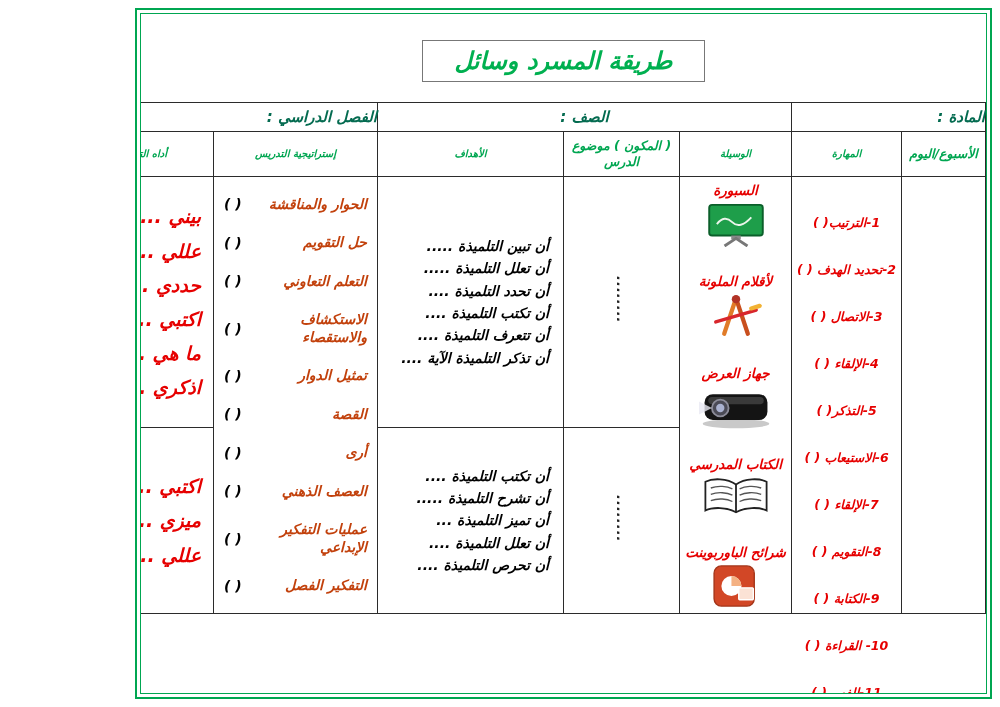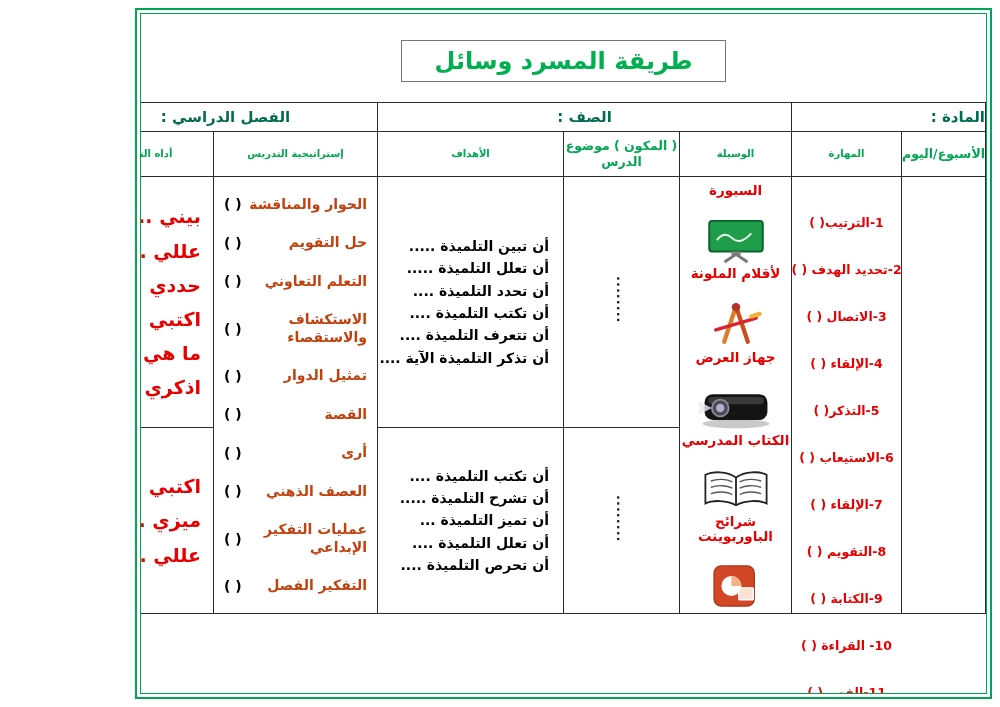--- a/index.html
+++ b/index.html
@@ -1,54 +1,54 @@
 <!DOCTYPE html>
 <html lang="ar" dir="rtl"><head>
 <meta charset="utf-8">
 <style>
   html,body { margin:0; padding:0; background:#fff; }
   body {
     width:1000px; height:707px; overflow:hidden;
     font-family:"DejaVu Sans", sans-serif;
   }
-  .page { position:relative; width:873px; height:707px; background:#ffffff; }
+  .page { position:relative; width:873px; height:707px; background:#ffffff;font-style:italic; }
   .frame-outer { position:absolute; inset:8px; border:2px solid #00A651; }
   .frame-inner { position:absolute; inset:3px; border:1px solid #00A651; overflow:hidden; }
 
   .title-box {
     margin:26px auto 0; width:max-content;
     padding:6px 32px; border:1px solid #777; background:#fff;
   }
   .title-text { color:#00B050; font-size:24px; font-weight:bold; white-space:nowrap; }
 
   .table-wrap { margin:20px auto 0; width:912px; }
   table.lesson { border-collapse:collapse; width:912px; table-layout:fixed; direction:rtl; }
   table.lesson td { border:1px solid #2b2b2b; vertical-align:middle; padding:0; }
 
   .group-cell { height:28px; font-weight:bold; font-size:15px; color:#046B50; }
   .group-subject  { padding-right:8px; }
   .group-class    { text-align:center; }
-  .group-semester { text-align:center; padding-left:14px; }
+  .group-semester { text-align:right; padding-left:14px; }
 
   .col-header {
     height:44px; text-align:center; font-weight:bold;
     font-size:10px; color:#00A651; line-height:1.25; padding:2px;
   }
   .col-header.small { font-size:12.5px; }
 
   .cell-body-1 { height:246px; }
   .cell-body-2 { height:182px; }
 
   
   .skills-wrap { height:424px; display:flex; flex-direction:column; justify-content:space-around; align-items:center; padding:4px 0; }
   .skill-item { color:#E60000; font-weight:bold; font-size:12.5px; text-align:center; white-space:nowrap;margin-top:32px; }
 
   
   .wasila-wrap { height:424px; display:flex; flex-direction:column; justify-content:space-between; align-items:center; padding:6px 0; }
-  .wasila-group { display:flex; flex-direction:column; align-items:center; gap:20px; }
+  .wasila-group { display:flex; flex-direction:column; align-items:center; gap:4px; }
   .wasila-label { color:#E60000; font-weight:bold; font-size:13.5px; text-align:center; line-height:1.15; }
 
   
   .topic-cell { text-align:center; }
   .vdots { writing-mode:vertical-rl; display:inline-block; font-weight:bold; font-size:13px; letter-spacing:1px; color:#222; }
 
   
   .obj-block { padding:6px 14px 6px 4px; }
   .obj-line { font-size:14px; font-weight:bold; color:#000; text-align:right; line-height:1.6; white-space:nowrap; }
 

